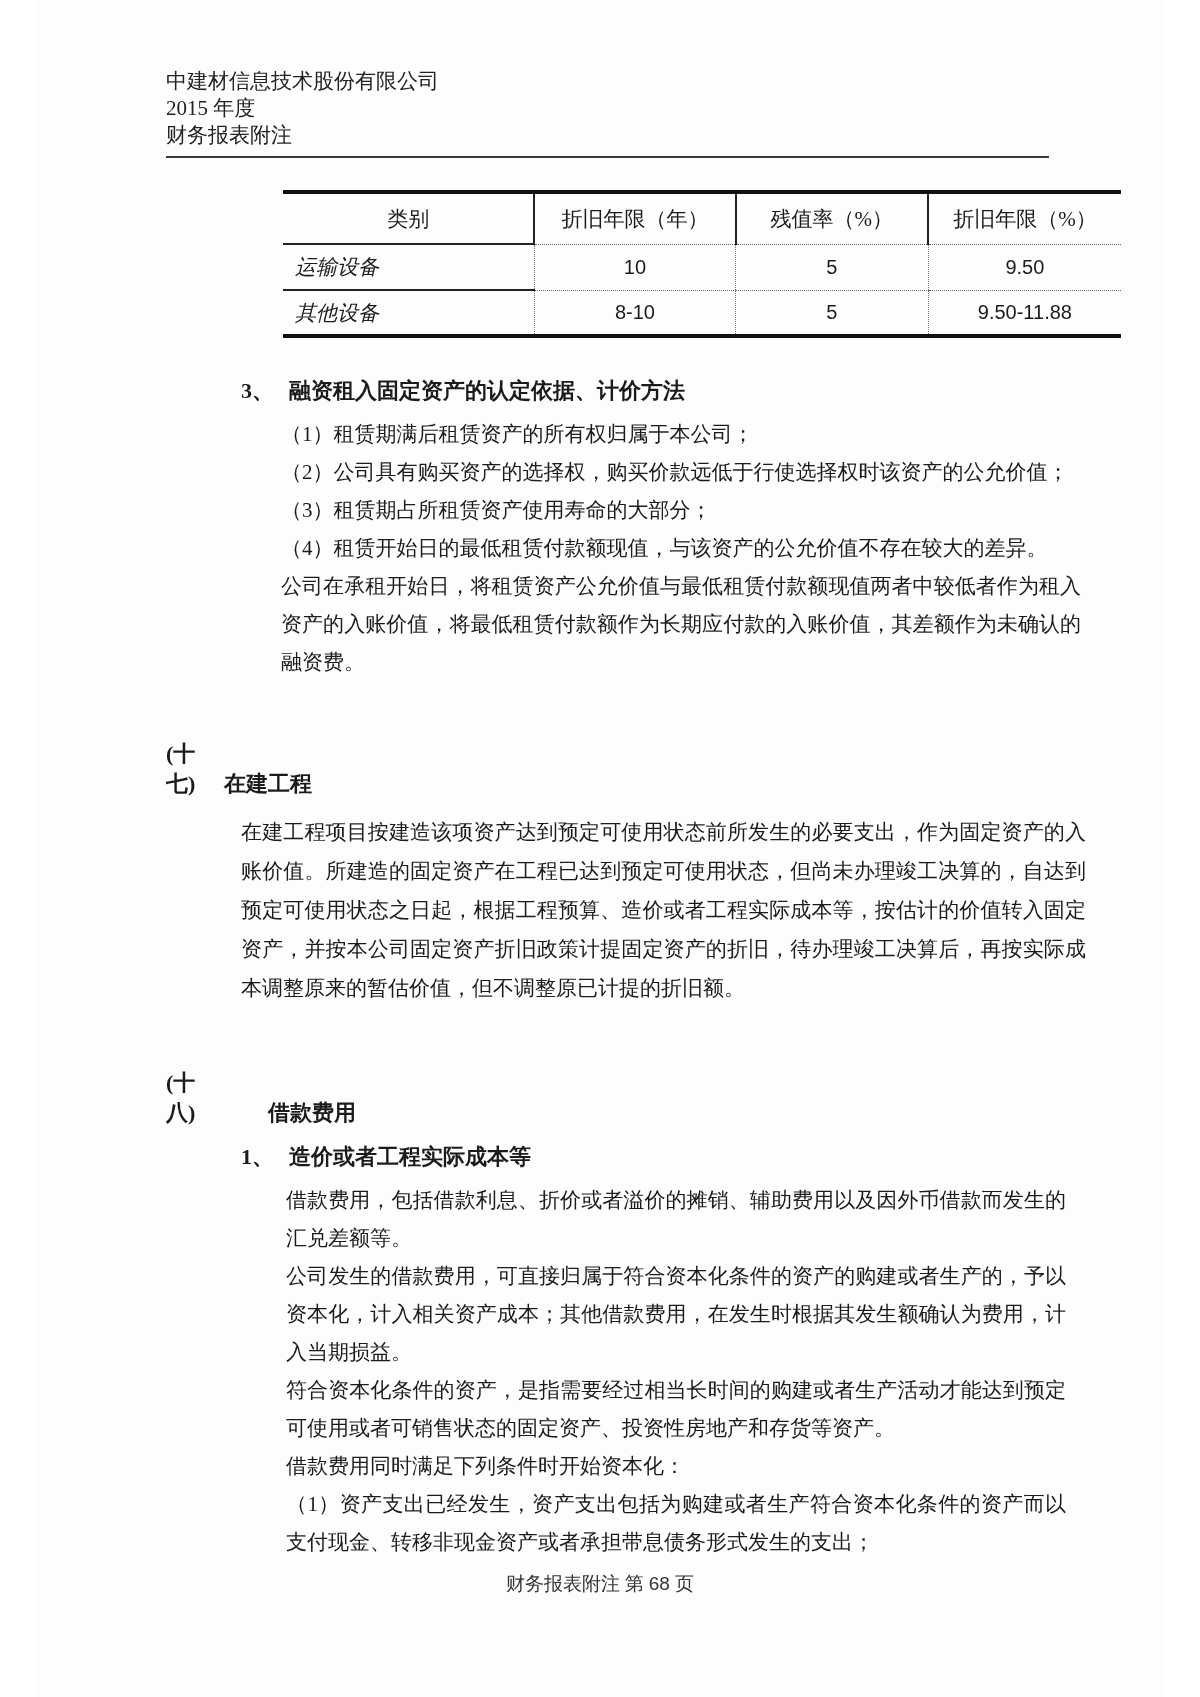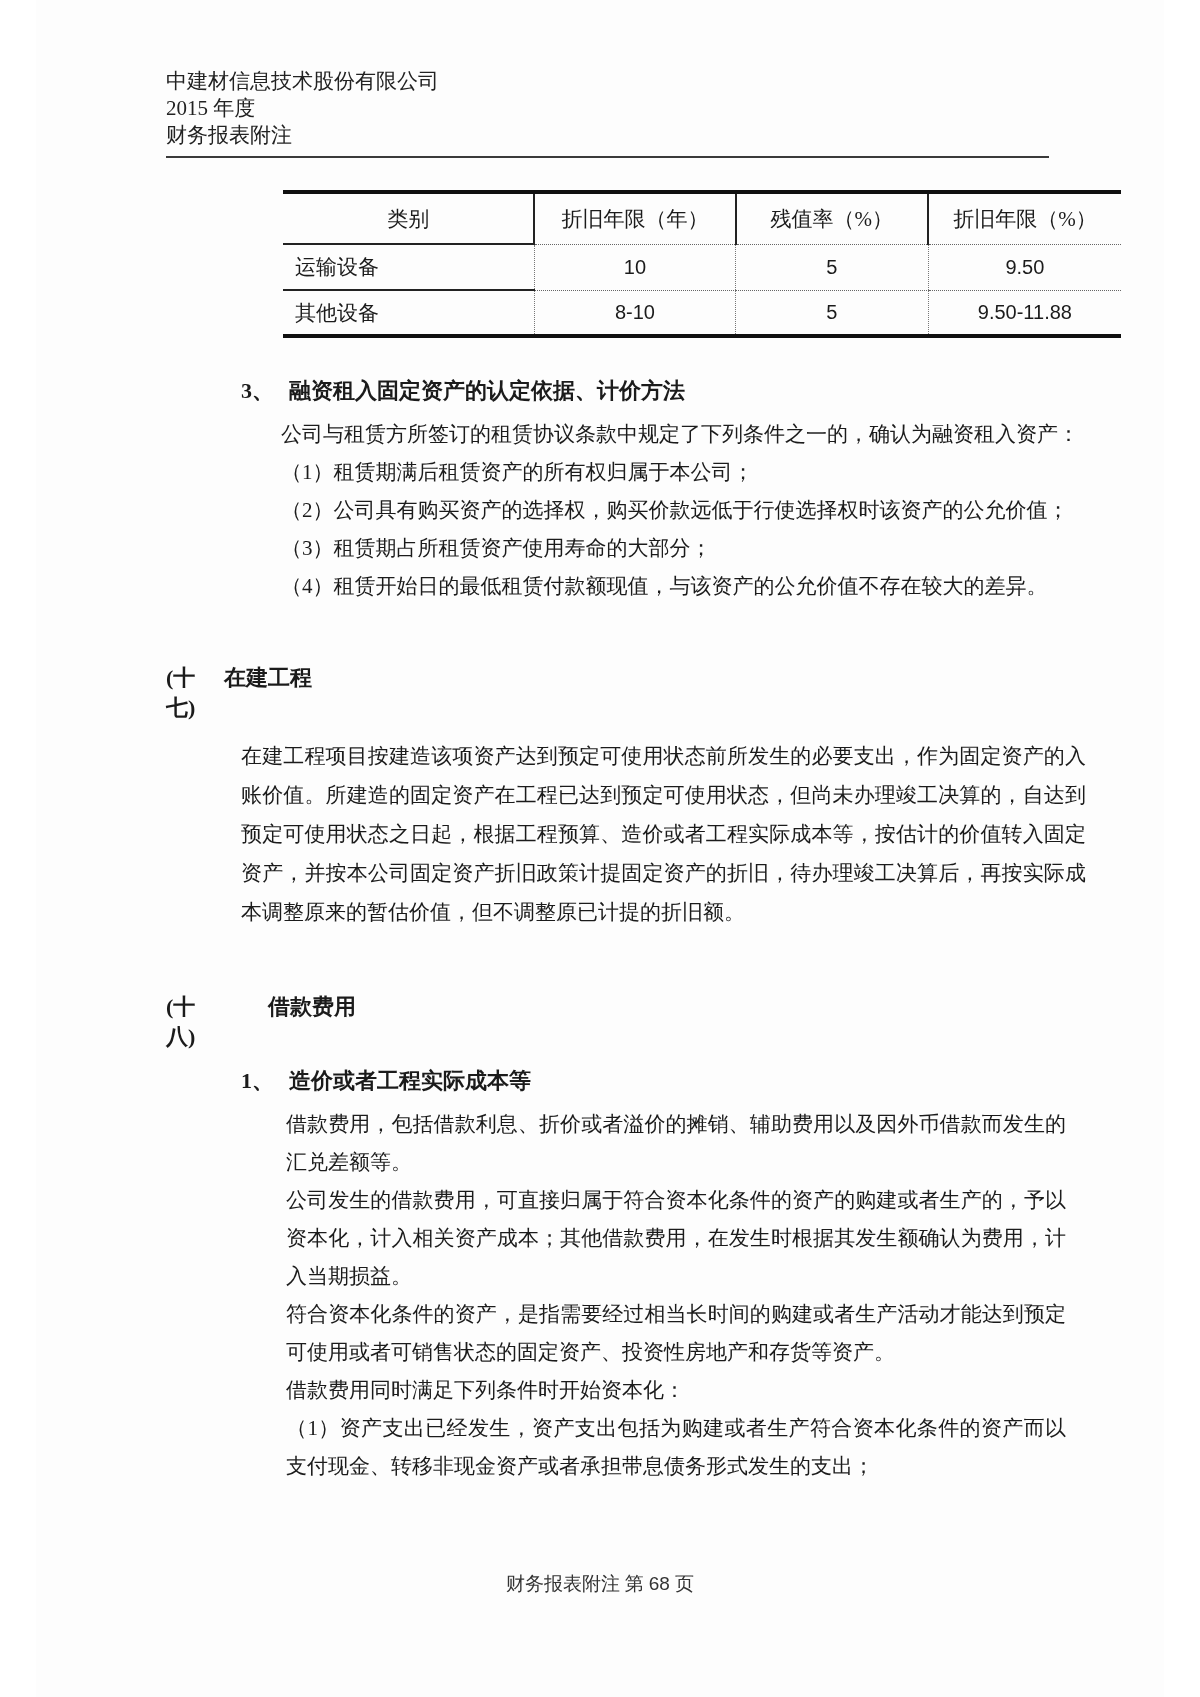--- a/index.html
+++ b/index.html
@@ -46,26 +46,26 @@
   .dep-table .c0 { width: 30%; text-align: center; }
   .dep-table .c1 { width: 24%; }
   .dep-table .c2 { width: 23%; }
   .dep-table .c3 { width: 23%; }
   .dep-table th + th { border-left: 2px solid #222; }
   .dep-table td + td { border-left: 1px dotted #777; }
   .dep-table th.c0 { border-bottom: 2px solid #222; }
   .dep-table th.c1, .dep-table th.c2, .dep-table th.c3 { border-bottom: 1px dotted #666; }
   .dep-table tr.r0 td.c0 { border-bottom: 2px solid #222; }
   .dep-table tr.r0 td.c1, .dep-table tr.r0 td.c2, .dep-table tr.r0 td.c3 { border-bottom: 1px dotted #666; }
-  .dep-table td.c0 { font-family: "Liberation Serif", "DejaVu Serif", serif; font-size: 21px; text-align: left; padding-left: 12px; }
+  .dep-table td.c0 { font-family: "Liberation Serif", "DejaVu Serif", serif; font-size: 21px; text-align: left; padding-left: 12px; font-style: italic; }
 
   
   .num-heading { margin-top: 38px; font-weight: 700; font-size: 22px; line-height: 30px; padding-left: 75px; display: flex; }
   .num-heading .h-num { width: 48px; flex: 0 0 48px; }
-  .major-heading { font-weight: 700; font-size: 22px; line-height: 30px; display: flex; }
+  .major-heading { font-weight: 700; font-size: 22px; line-height: 30px; display: flex; align-items: flex-end; }
   .major-heading .h-num { width: 58px; flex: 0 0 58px; }
   .sec-17 .major-heading { margin-top: 58px; margin-bottom: 14px; }
   .sec-18 .major-heading { margin-top: 60px; gap: 44px; }
   .sec-18 .num-heading { margin-top: 14px; }
 
   
   .body-3 { margin-top: 9px; margin-left: 115px; width: 800px; font-size: 21px; line-height: 38px; text-align: justify; }
   .body-17 { margin-left: 75px; width: 845px; font-size: 21px; line-height: 39px; text-align: justify; }
   .body-18 { margin-top: 9px; margin-left: 120px; width: 780px; font-size: 21px; line-height: 38px; text-align: justify; }
   .body-3 p, .body-17 p, .body-18 p { margin: 0; }
@@ -117,25 +117,25 @@
       </tr>
     </tbody>
   </table>
 
   <section class="sec-3">
     <div class="num-heading">
       <span class="h-num">3、</span>
       <span class="h-title">融资租入固定资产的认定依据、计价方法</span>
     </div>
     <div class="body-3">
-      <p>公司与租赁方所签订的租赁协议条款中规定了下列条件之一的，确认为融资租入资产：</p>
       <p>（1）租赁期满后租赁资产的所有权归属于本公司；</p>
       <p>（2）公司具有购买资产的选择权，购买价款远低于行使选择权时该资产的公允价值；</p>
       <p>（3）租赁期占所租赁资产使用寿命的大部分；</p>
       <p>（4）租赁开始日的最低租赁付款额现值，与该资产的公允价值不存在较大的差异。</p>
+      <p>公司在承租开始日，将租赁资产公允价值与最低租赁付款额现值两者中较低者作为租入资产的入账价值，将最低租赁付款额作为长期应付款的入账价值，其差额作为未确认的融资费。</p>
     </div>
   </section>
 
   <section class="sec-17">
     <div class="major-heading">
       <span class="h-num">(十七)</span>
       <span class="h-title">在建工程</span>
     </div>
     <div class="body-17">
       <p>在建工程项目按建造该项资产达到预定可使用状态前所发生的必要支出，作为固定资产的入账价值。所建造的固定资产在工程已达到预定可使用状态，但尚未办理竣工决算的，自达到预定可使用状态之日起，根据工程预算、造价或者工程实际成本等，按估计的价值转入固定资产，并按本公司固定资产折旧政策计提固定资产的折旧，待办理竣工决算后，再按实际成本调整原来的暂估价值，但不调整原已计提的折旧额。</p>

